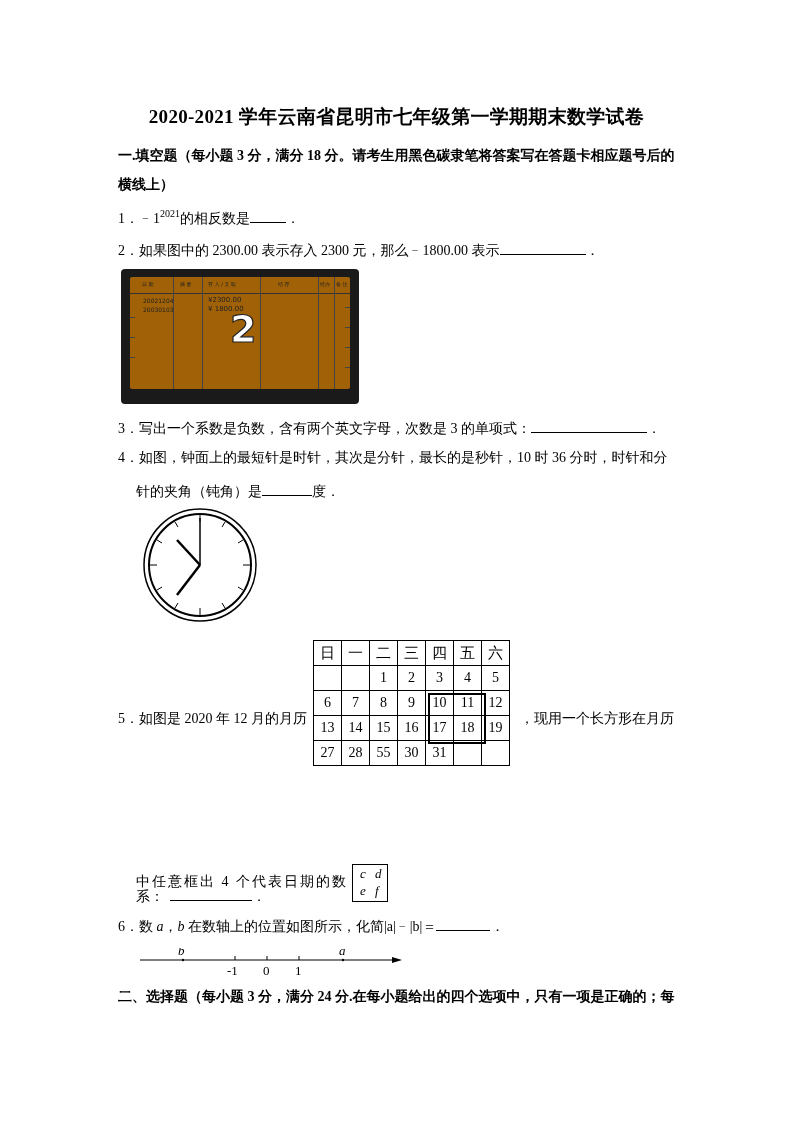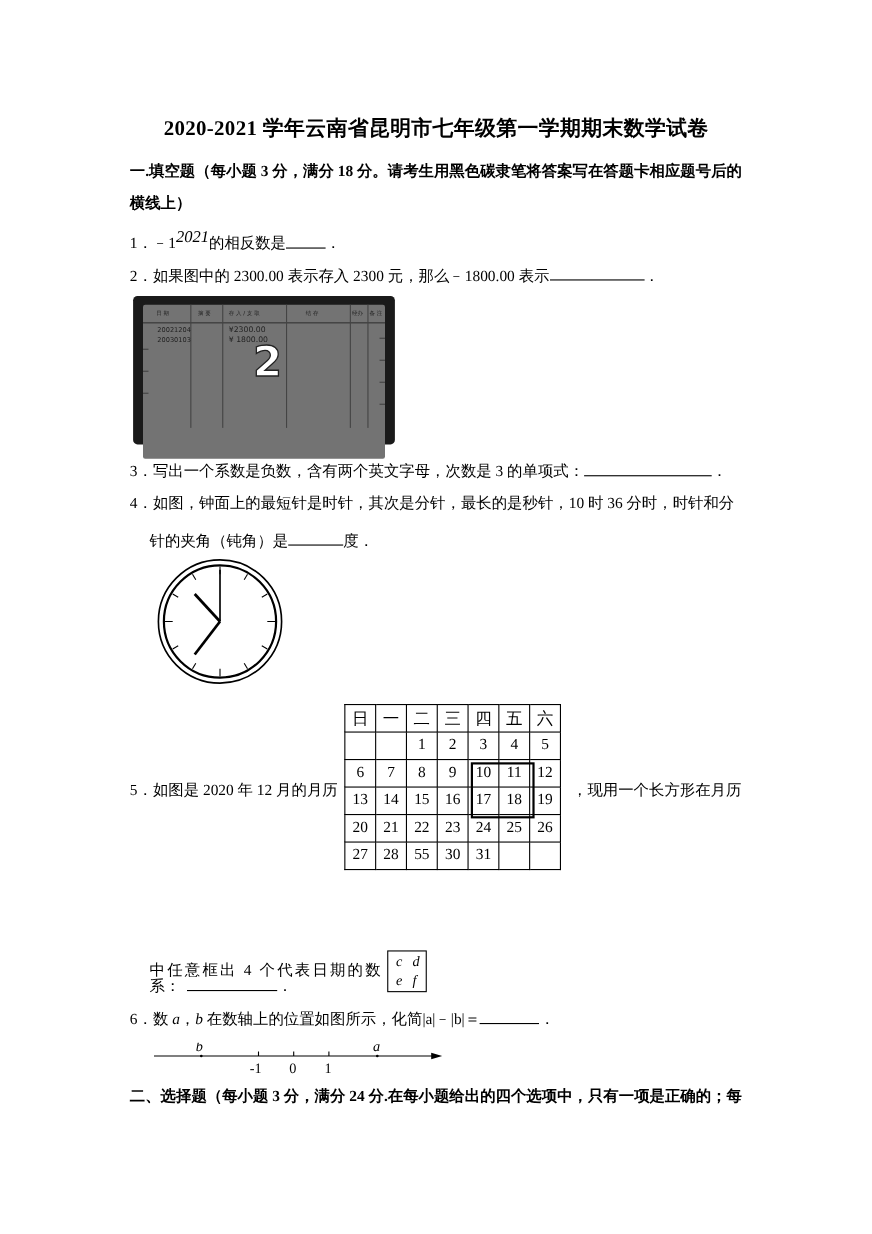--- a/index.html
+++ b/index.html
@@ -3,26 +3,26 @@
 <meta charset="utf-8">
 <style>
   html, body { margin:0; padding:0; background:#fff; }
   body { width:793px; height:1122px; position:relative; overflow:hidden;
          font-family:"Liberation Serif", "DejaVu Serif", serif; color:#000; }
   .abs { position:absolute; }
   .title { top:104px; left:0; width:793px; text-align:center; font-size:19px; font-weight:bold; letter-spacing:0.3px; }
   .sec { font-size:14px; font-weight:bold; left:118px; }
   .q { font-size:14px; left:118px; white-space:nowrap; }
   .blank { display:inline-block; border-bottom:1px solid #000; height:14px; vertical-align:baseline; }
-  sup { font-size:15px;font-style:italic; }
+  sup { font-size:10px; }
   i.v { font-style:italic; }
 
   
   .receipt { left:121px; top:269px; width:238px; height:135px; background:#1a1a1a; border-radius:4px; }
-  .receipt-inner { position:absolute; left:9px; top:8px; width:220px; height:140px; background:#737373; border-radius:2px; }
+  .receipt-inner { position:absolute; left:9px; top:8px; width:220px; height:112px; background:#a16207; border-radius:2px; }
   .r-head { position:absolute; left:0; top:2px; width:220px; height:14px; border-bottom:1px solid #333; }
   .r-vl { position:absolute; top:0; width:1px; height:112px; background:#444; }
   .r-txt { position:absolute; font-size:5px; font-family:"DejaVu Sans", sans-serif; color:#222; }
   .r-big2 { position:absolute; left:100px; top:30px; font-family:"DejaVu Sans", sans-serif; font-size:38px; font-weight:bold; color:#fff; -webkit-text-stroke:1.2px #222; }
   .r-tick { position:absolute; right:0; width:5px; height:1px; background:#444; }
   .r-ltick { position:absolute; left:0; width:5px; height:1px; background:#444; }
 
   
   .clock { left:141px; top:506px; }
 
@@ -147,29 +147,20 @@
   <tr>
     <td>13</td>
         <td>14</td>
         <td>15</td>
         <td>16</td>
         <td>17</td>
         <td>18</td>
         <td>19</td>
   </tr>
   <tr>
-    <td>20</td>
-        <td>21</td>
-        <td>22</td>
-        <td>23</td>
-        <td>24</td>
-        <td>25</td>
-        <td>26</td>
-  </tr>
-  <tr>
     <td>27</td>
         <td>28</td>
         <td>55</td>
         <td>30</td>
         <td>31</td>
         <td></td>
         <td></td>
   </tr>
 </tbody>
   </table>

